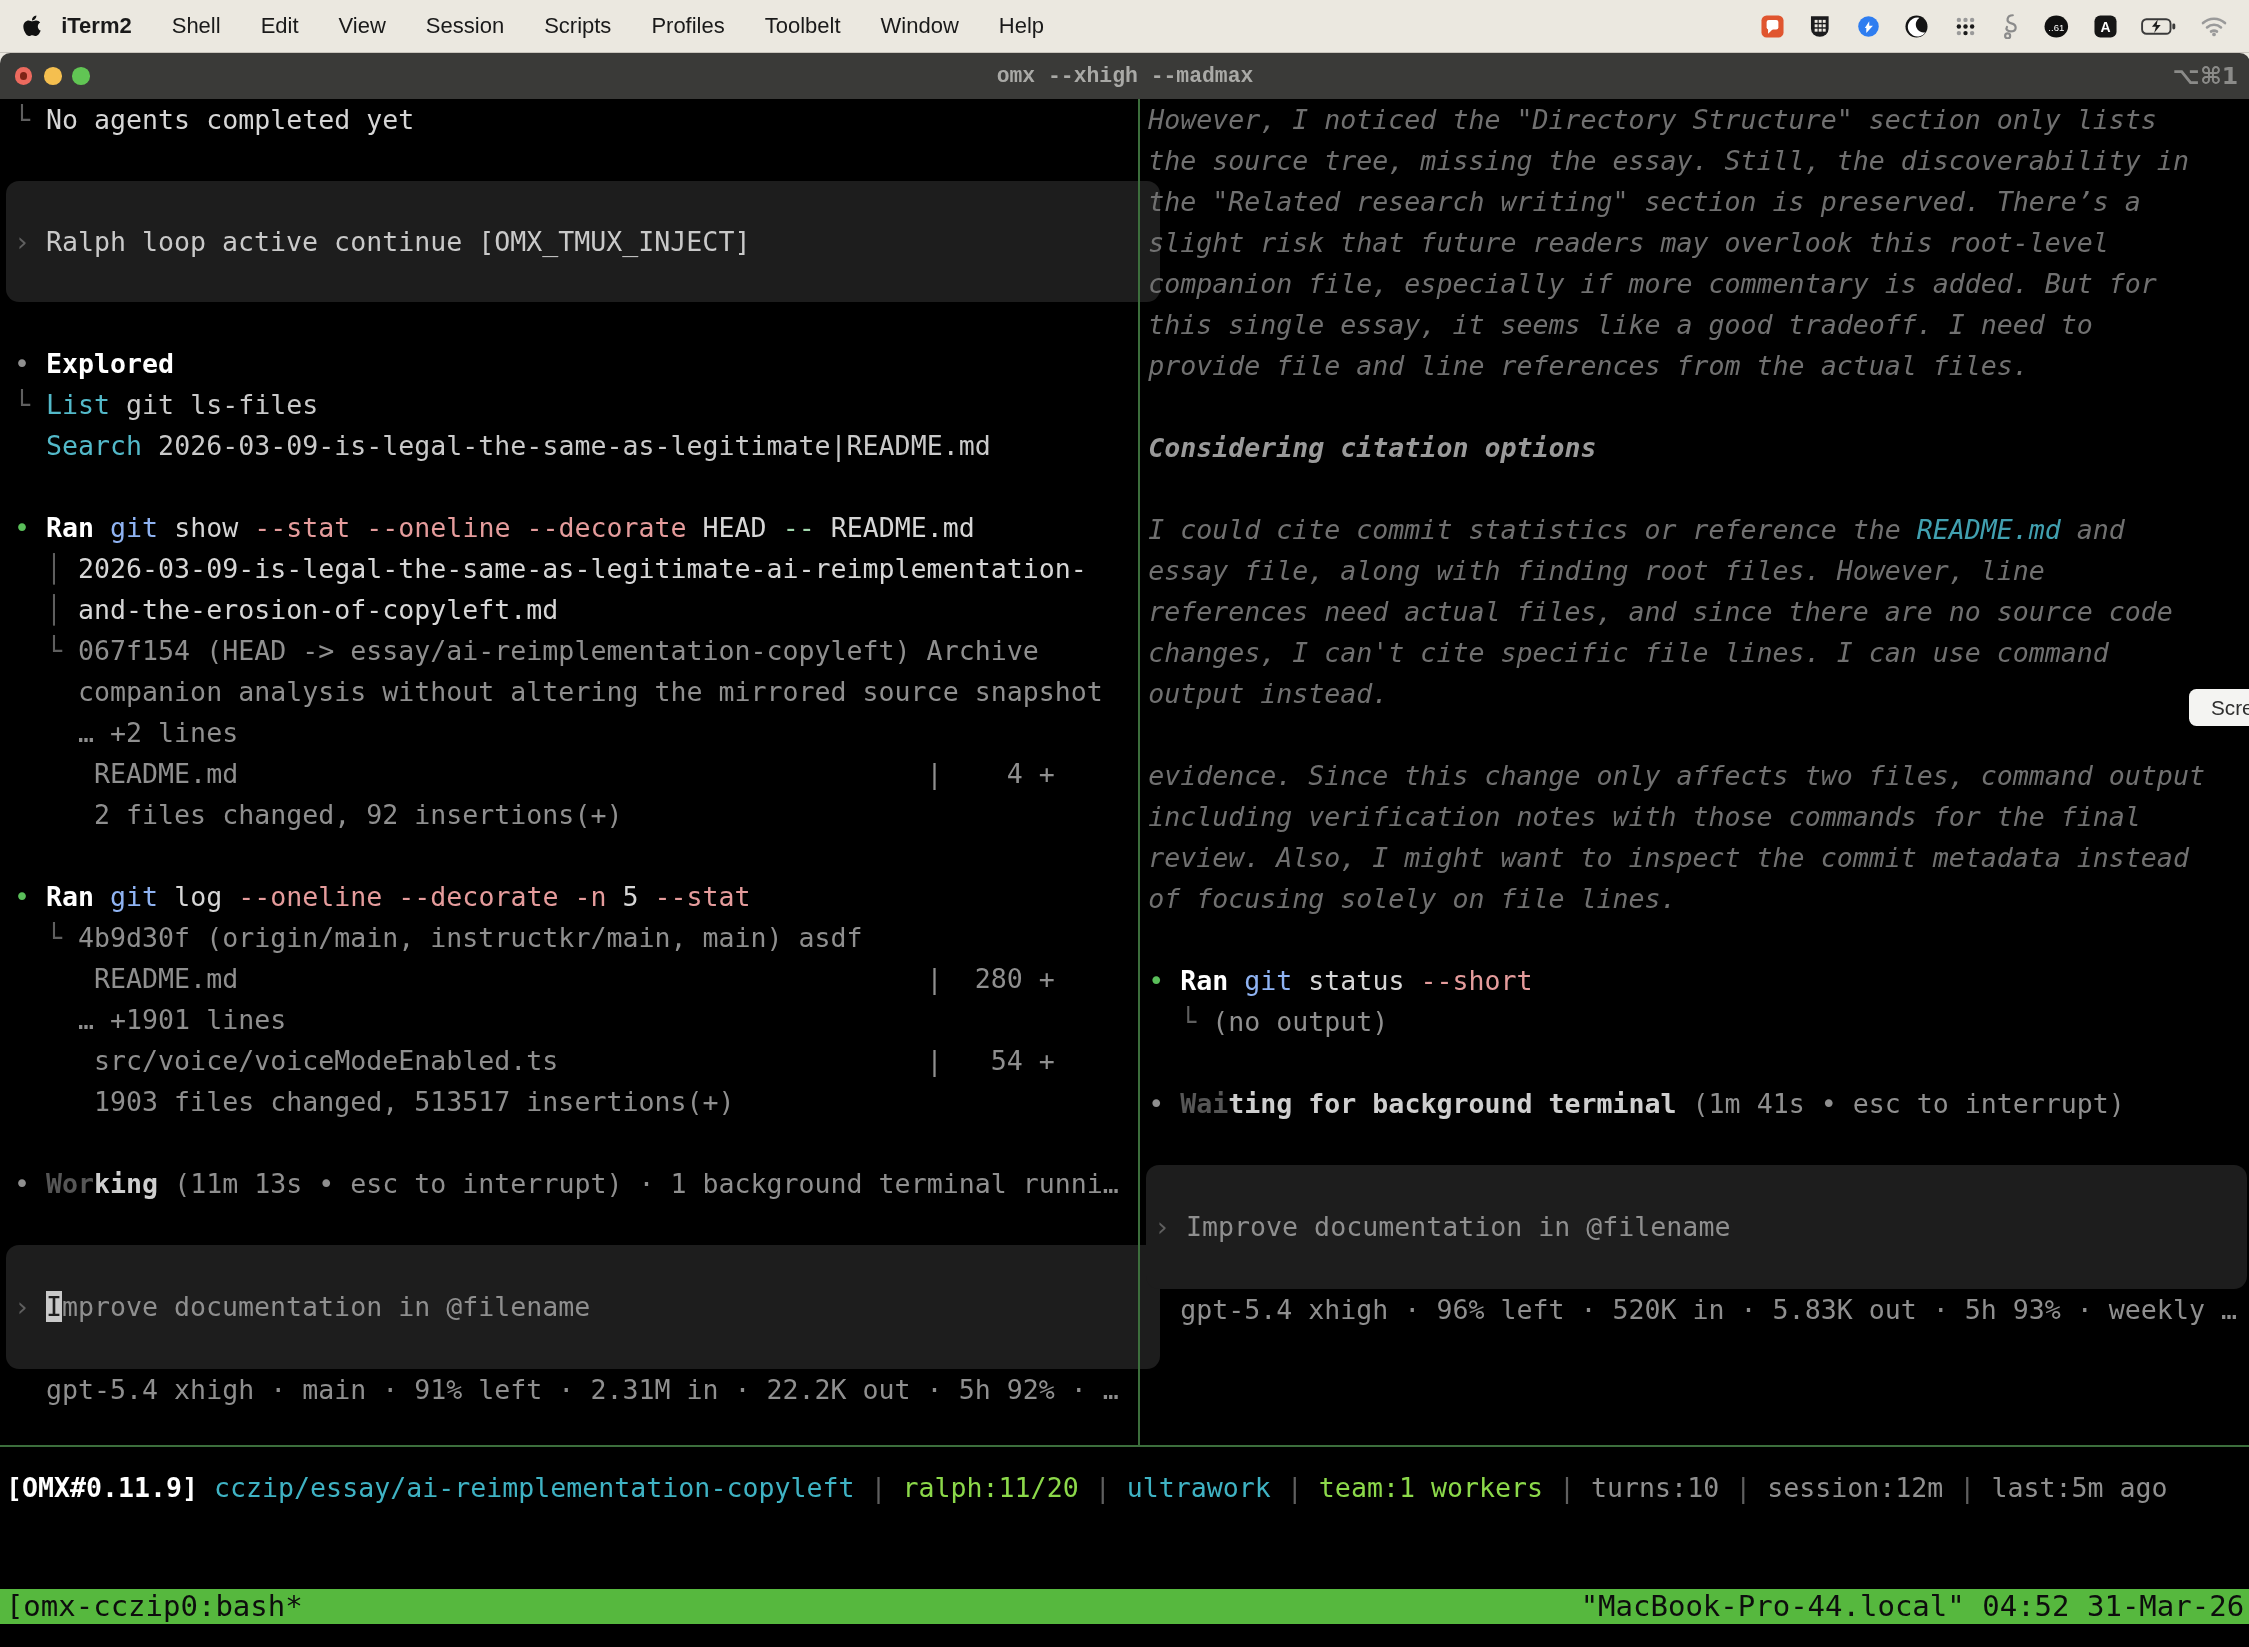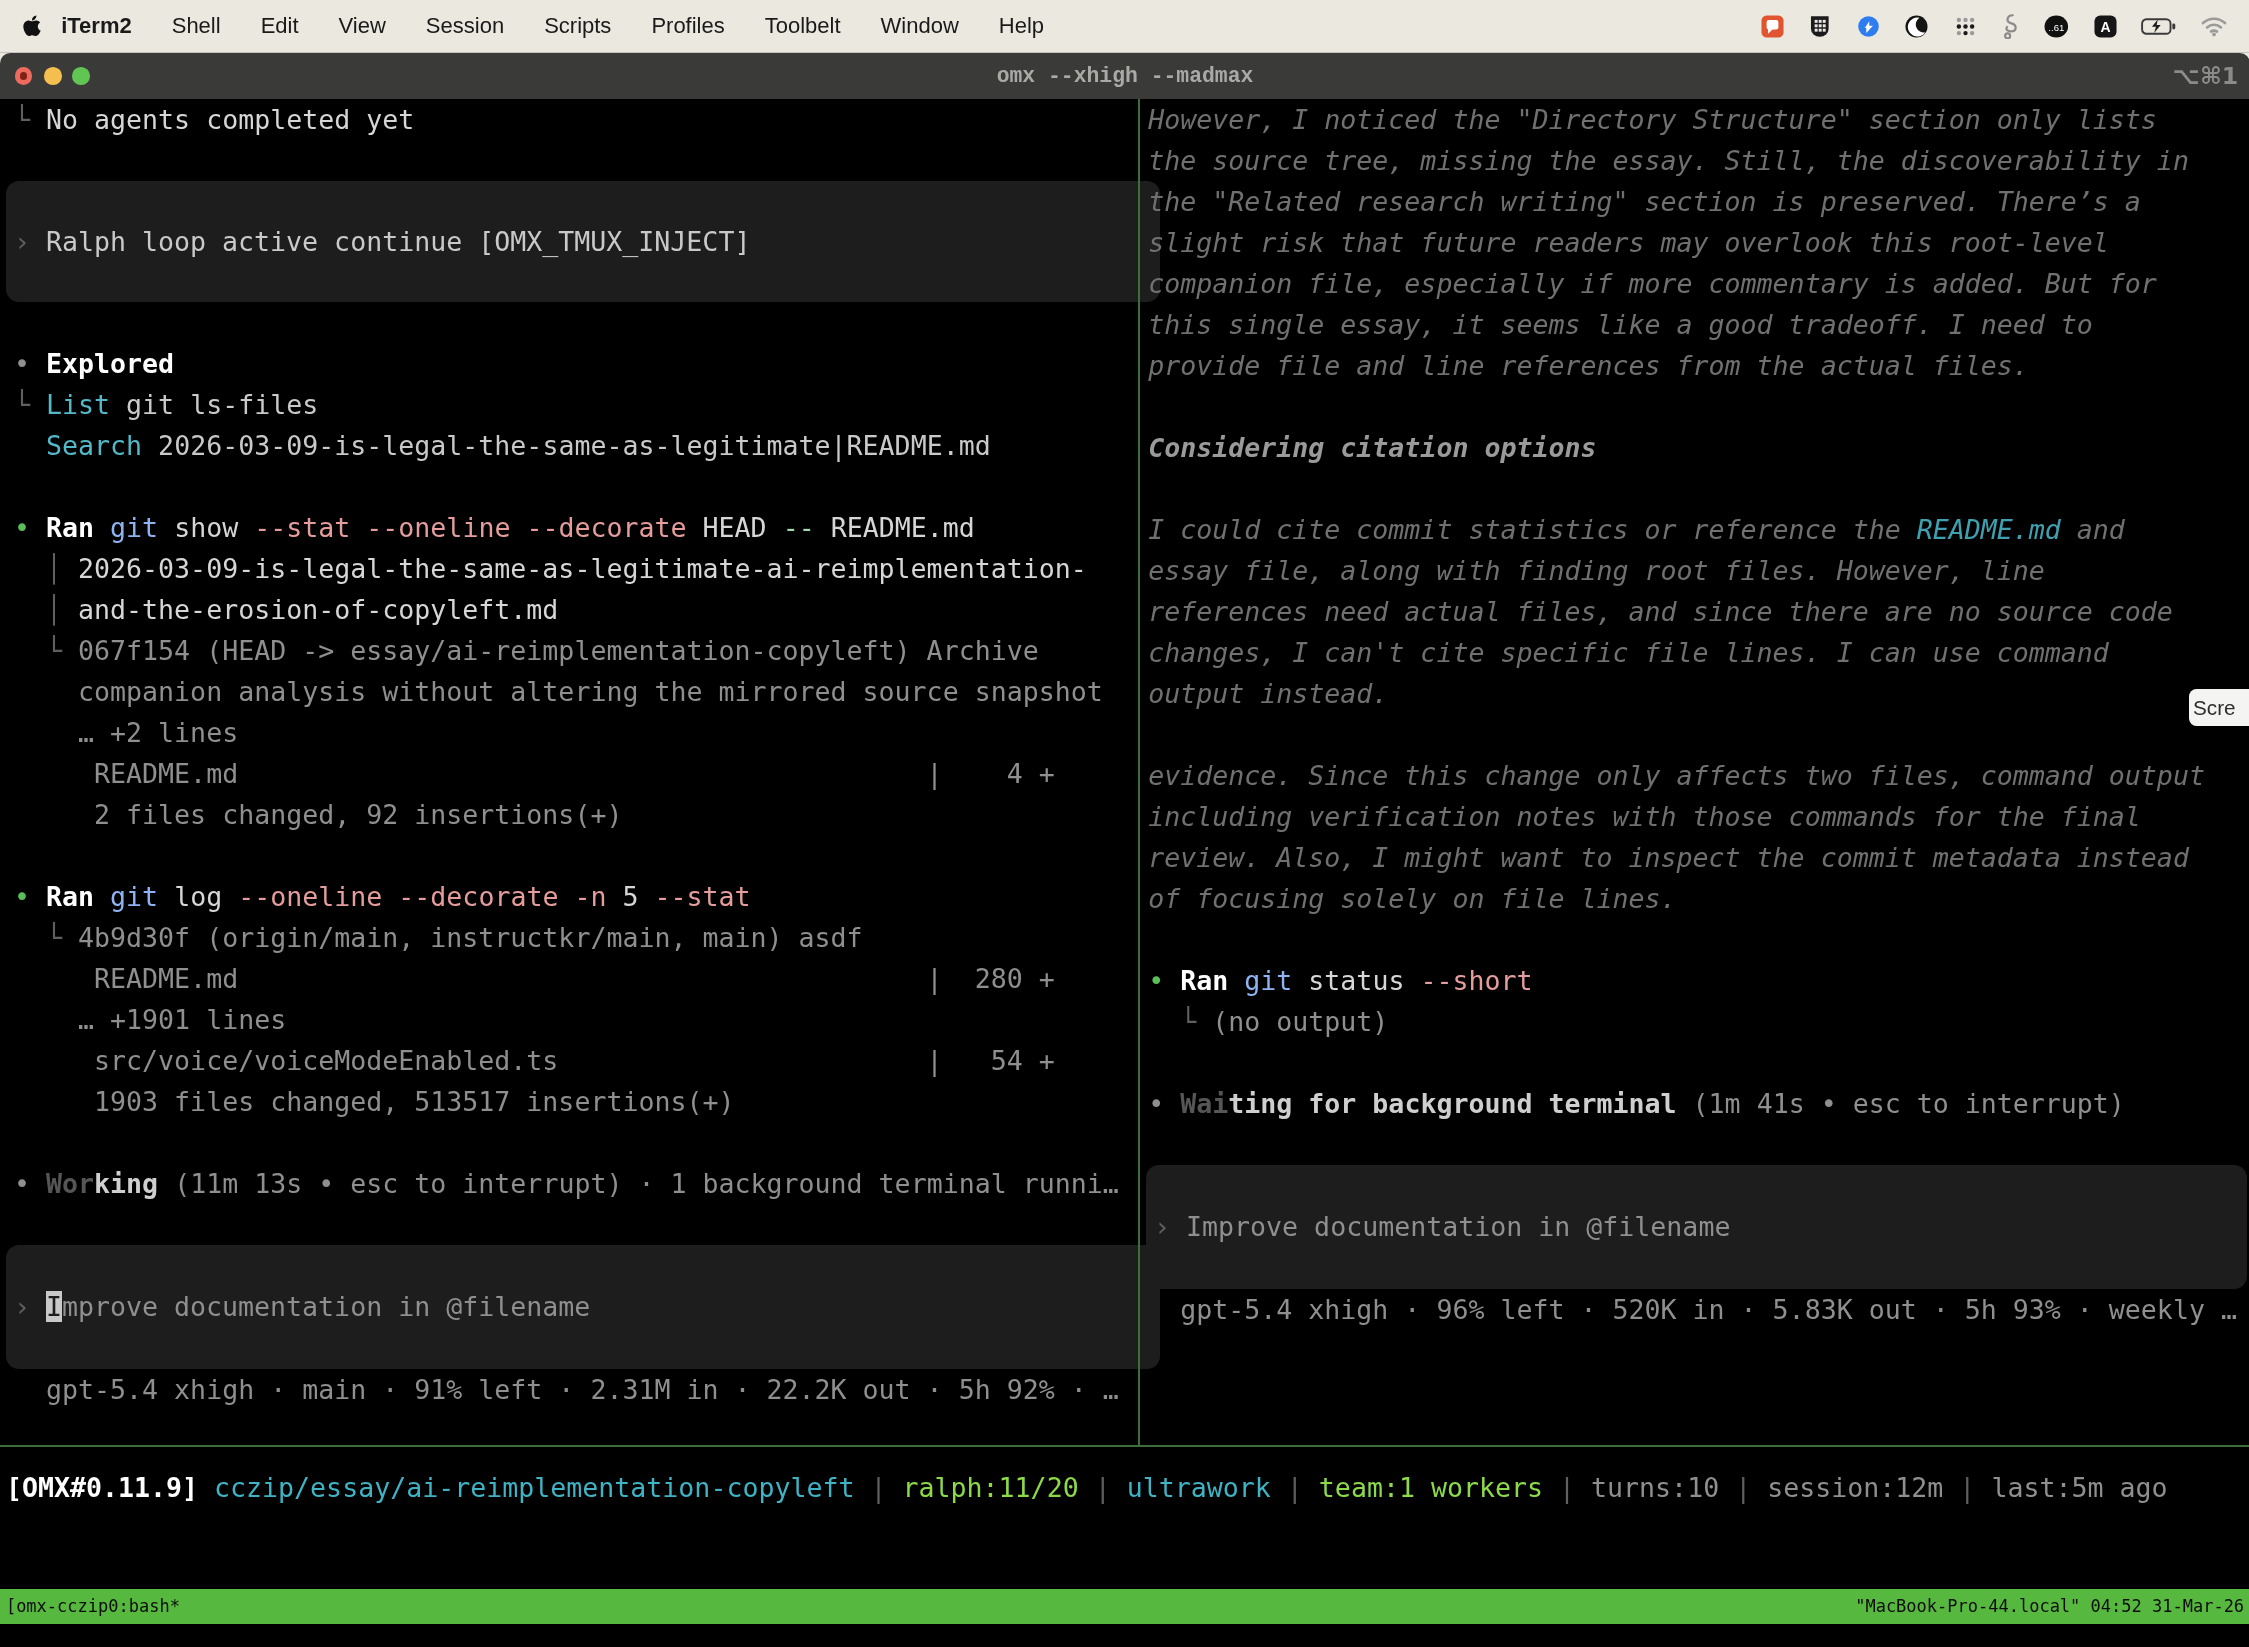--- a/index.html
+++ b/index.html
@@ -71,28 +71,28 @@
   
   .vdiv{position:absolute;left:1138px;top:99px;width:2.2px;height:1346px;background:#3c6e3c;}
   .hdiv{position:absolute;left:0;top:1445px;width:100%;height:2.2px;background:#3c6e3c;}
 
   
   .omxline{position:absolute;left:5.9px;top:1467px;height:41px;line-height:41px;
            font-size:26.6px;white-space:pre;}
 
   
   .tmuxbar{position:absolute;left:0;right:0;top:1589px;height:35px;background:#56b83e;
-           color:#0d0d0d;font-size:17px;line-height:35px;display:flex;
+           color:#0d0d0d;font-size:29px;line-height:35px;display:flex;
            justify-content:space-between;padding:0 5.9px;box-sizing:border-box;white-space:pre;}
 
   
   .edge-tooltip{position:absolute;left:2189px;right:0;top:689px;height:37px;
                 background:#f4f4f2;border-radius:7.4px 0 0 7.4px;color:#2e2e2e;
                 font-family:"Liberation Sans",sans-serif;font-size:20.7px;line-height:37px;
-                padding-left:4px;box-shadow:0 2.2px 7.4px rgba(0,0,0,.55);}
+                padding-left:22px;box-shadow:0 2.2px 7.4px rgba(0,0,0,.55);}
 </style>
 </head>
 <body>
 
 <div class="menubar">
   <span class="apple">
     <svg viewBox="0 0 384 512" width="20" height="23.6">
         <path fill="#111" d="M318.7 268.7c-.2-36.7 16.4-64.4 50-84.8-18.8-26.9-47.2-41.7-84.7-44.6-35.5-2.8-74.3 20.7-88.5 20.7-15 0-49.4-19.7-76.4-19.7C63.3 141.2 4 184.8 4 273.5q0 39.3 14.4 81.2c12.8 36.7 59 126.7 107.2 125.2 25.2-.6 43-17.9 75.8-17.9 31.8 0 48.3 17.9 76.4 17.9 48.6-.7 90.4-82.5 102.6-119.3-65.2-30.7-61.7-90-61.7-91.9zm-56.6-164.2c27.3-32.4 24.8-61.9 24-72.5-24.1 1.4-52 16.4-67.9 34.9-17.5 19.8-27.8 44.3-25.6 71.9 26.1 2 49.9-11.4 69.5-34.3z"></path>
       </svg>
   </span>

